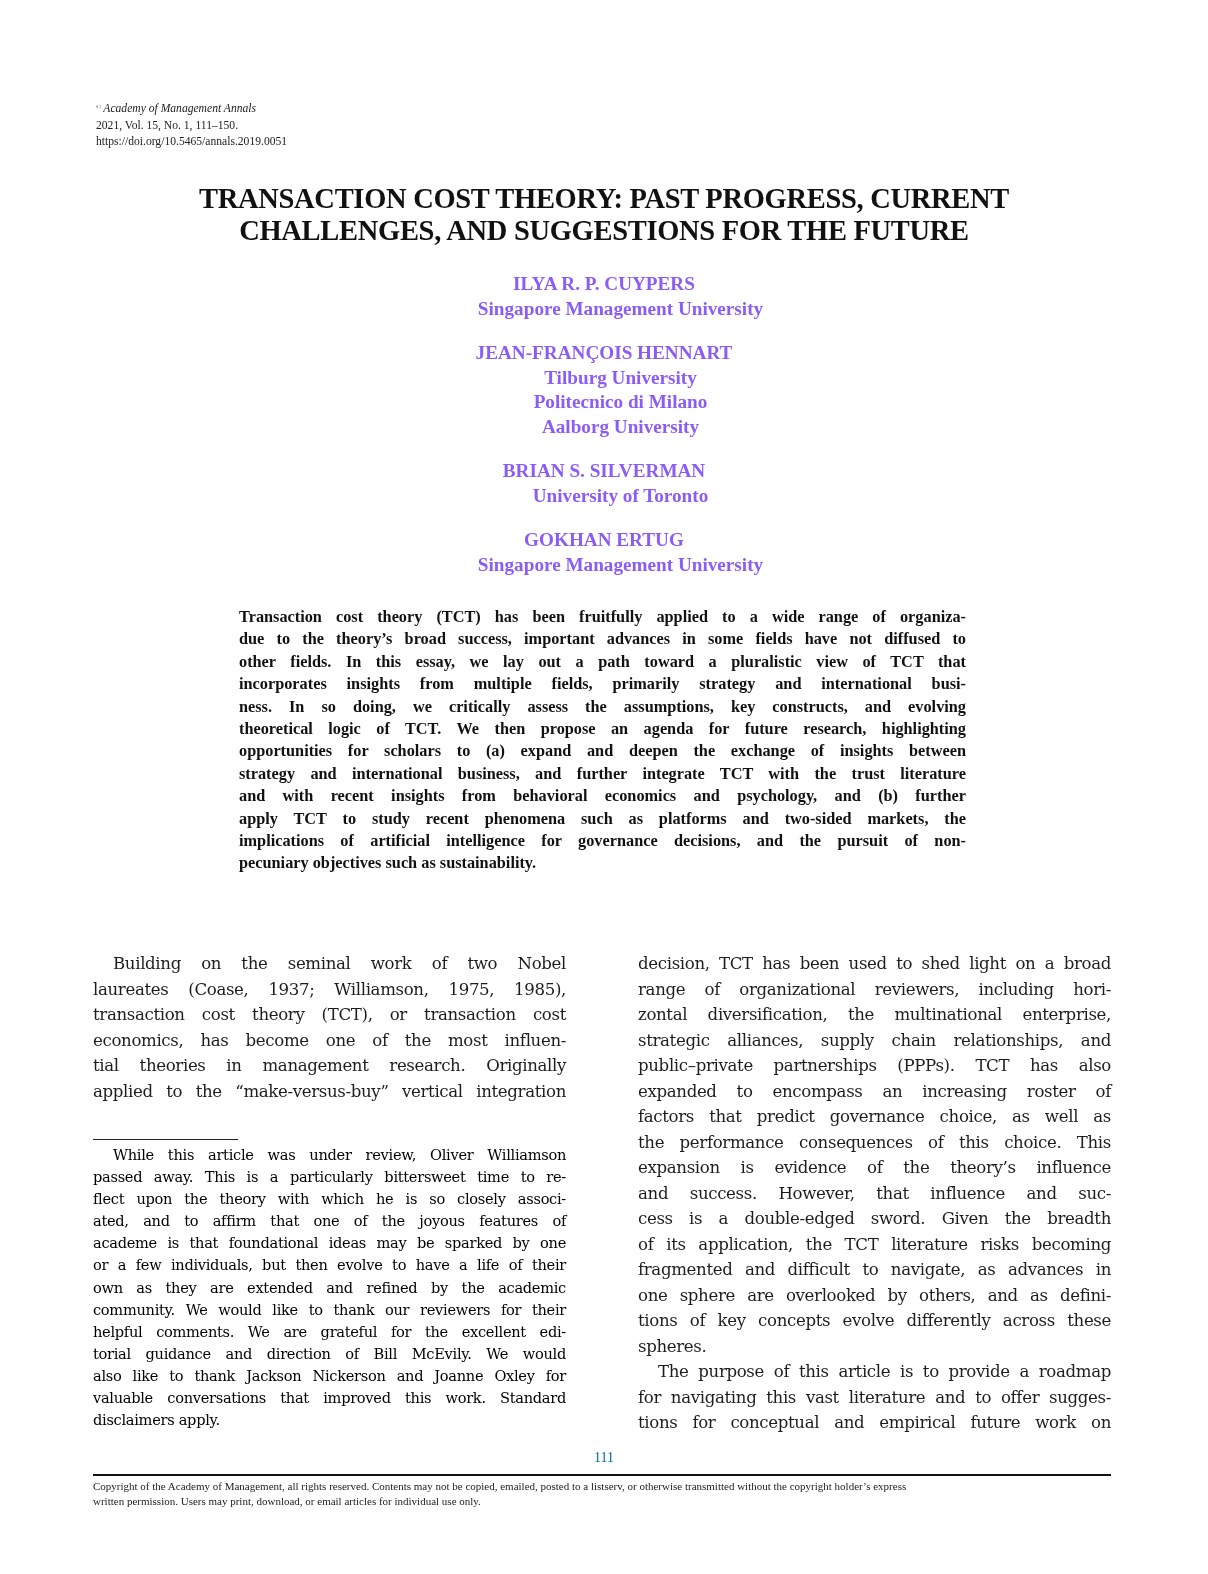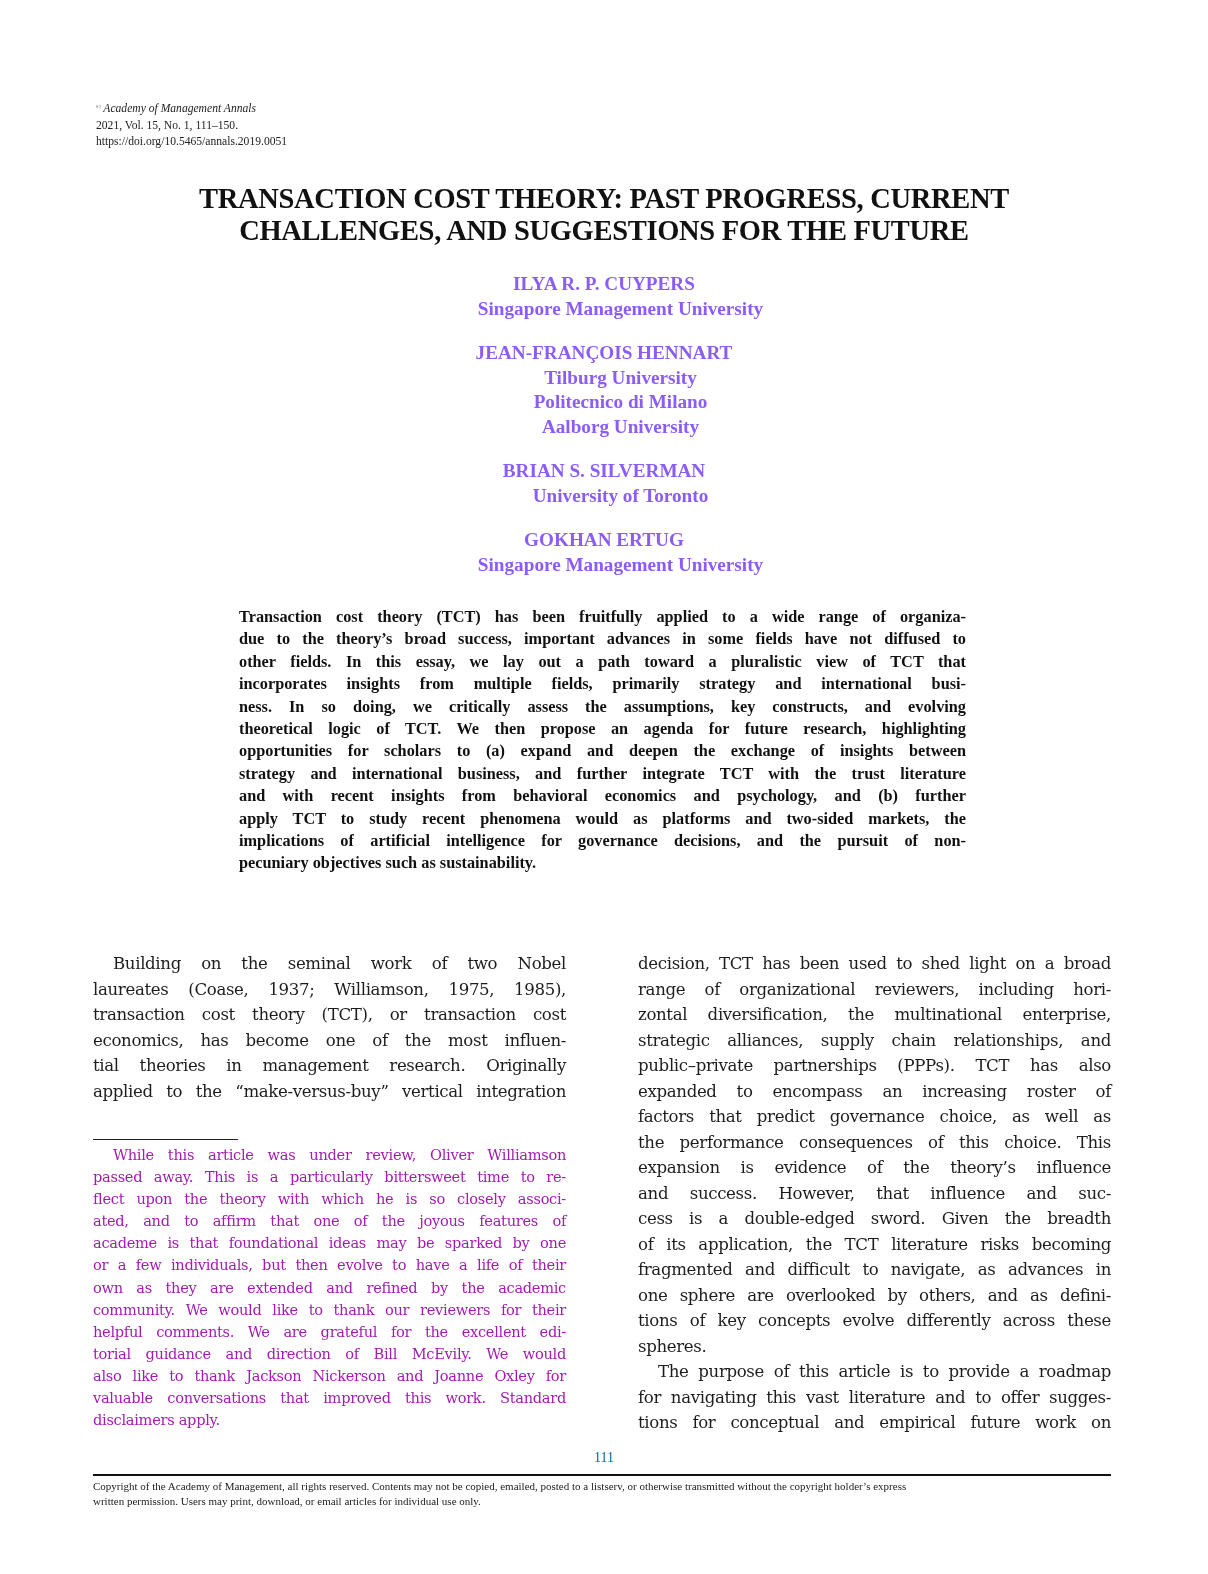--- a/index.html
+++ b/index.html
@@ -16,21 +16,21 @@
     .abstract { left: 239px; width: 727px; top: 606px; font-family: "Liberation Serif", serif; font-weight: bold; font-size: 16.3px; line-height: 22.4px; color: #111; }
     .just { display: block; text-align: justify; text-align-last: justify; white-space: nowrap; }
     .lastline { display: block; text-align: left; white-space: nowrap; }
     .col { font-family: "DejaVu Serif", serif; font-size: 16.6px; line-height: 25.5px; color: #1d1d1d; }
     .col .just { letter-spacing: -0.35px; }
     .col .lastline { letter-spacing: -0.35px; }
     .col-left { left: 93px; width: 473px; top: 951px; }
     .col-right { left: 638px; width: 473px; top: 951px; }
     .indent { text-indent: 20px; }
     .fn-rule { left: 93px; top: 1139px; width: 145px; height: 1px; background: #222; }
-    .footnote { left: 93px; width: 473px; top: 1144px; font-family: "DejaVu Serif", serif; font-size: 14.6px; line-height: 22.1px; color: #a21caf; }
+    .footnote { left: 93px; width: 473px; top: 1144px; font-family: "DejaVu Serif", serif; font-size: 14.6px; line-height: 22.1px; color: #000000; }
     .footnote .just, .footnote .lastline { letter-spacing: -0.3px; }
     .page-num { left: 0; width: 1208px; top: 1450px; text-align: center; font-family: "Liberation Serif", serif; font-size: 14px; color: #0369a1; }
     .bottom-rule { left: 93px; top: 1474px; width: 1018px; height: 2px; background: #111; }
     .copyright { left: 93px; width: 1018px; top: 1479px; font-family: "Liberation Serif", serif; font-size: 11px; line-height: 15.2px; color: #222; }
   </style>
 </head>
 <body>
 
 <div class="abs meta">
   <div>
@@ -69,21 +69,21 @@
 <div class="abs abstract">
   <span class="just">Transaction cost theory (TCT) has been fruitfully applied to a wide range of organiza-</span>
   <span class="just">due to the theory’s broad success, important advances in some fields have not diffused to</span>
   <span class="just">other fields. In this essay, we lay out a path toward a pluralistic view of TCT that</span>
   <span class="just">incorporates insights from multiple fields, primarily strategy and international busi-</span>
   <span class="just">ness. In so doing, we critically assess the assumptions, key constructs, and evolving</span>
   <span class="just">theoretical logic of TCT. We then propose an agenda for future research, highlighting</span>
   <span class="just">opportunities for scholars to (a) expand and deepen the exchange of insights between</span>
   <span class="just">strategy and international business, and further integrate TCT with the trust literature</span>
   <span class="just">and with recent insights from behavioral economics and psychology, and (b) further</span>
-  <span class="just">apply TCT to study recent phenomena would as platforms and two-sided markets, the</span>
+  <span class="just">apply TCT to study recent phenomena such as platforms and two-sided markets, the</span>
   <span class="just">implications of artificial intelligence for governance decisions, and the pursuit of non-</span>
   <span class="lastline">pecuniary objectives such as sustainability.</span>
 </div>
 
 <div class="abs col col-left">
   <span class="just indent" style="padding-left:20px;text-indent:0;">Building on the seminal work of two Nobel</span>
   <span class="just">laureates (Coase, 1937; Williamson, 1975, 1985),</span>
   <span class="just">transaction cost theory (TCT), or transaction cost</span>
   <span class="just">economics, has become one of the most influen-</span>
   <span class="just">tial theories in management research. Originally</span>

